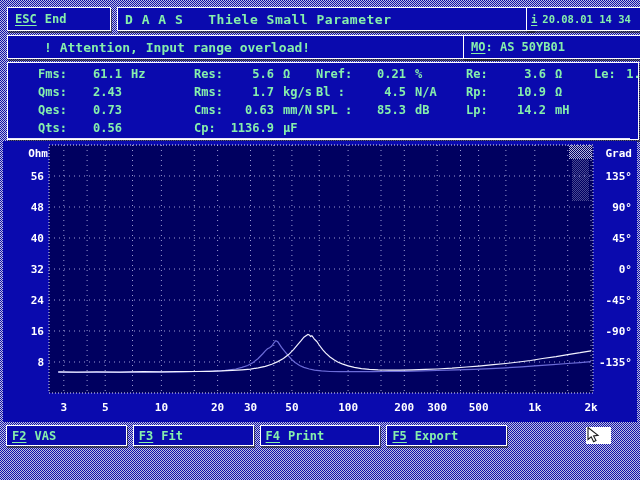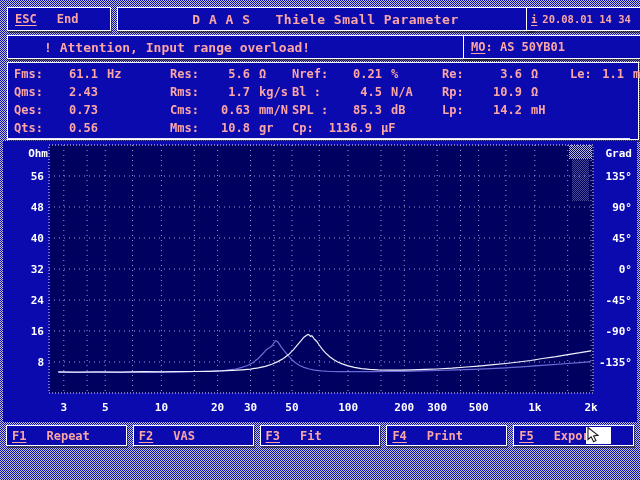--- a/index.html
+++ b/index.html
@@ -1,38 +1,38 @@
 <!DOCTYPE html>
 <html><head>
 <meta charset="utf-8">
 <style>
   html,body{margin:0;padding:0;background:#333;}
   .screen{
     position:relative;width:640px;height:480px;overflow:hidden;
     background:conic-gradient(#c2c2de 0 25%, #0d0dac 0 50%, #c2c2de 0 75%, #0d0dac 0) 0 0/2px 2px;
-    font-family:"DejaVu Sans Mono", monospace;font-weight:bold;color:#fca5a5;
+    font-family:"DejaVu Sans Mono", monospace;font-weight:bold;color:#86efac;
   }
   .box{
     position:absolute;background:#0a0aae;border:1px solid #fff;
     box-shadow:1px 2px 0 rgba(20,20,20,.55);
     display:flex;align-items:center;padding:0 7px;font-size:12px;white-space:pre;
   }
   .hot{text-decoration:underline;text-underline-offset:2px;}
-  .lbl{margin-left:20px;}
+  .lbl{margin-left:8px;}
   .esc-box{left:7px;top:7px;width:88px;height:22px;}
-  .title-box{left:117px;top:7px;width:401px;height:22px;justify-content:center;font-size:13px;letter-spacing:.5px;}
+  .title-box{left:117px;top:7px;width:401px;height:22px;font-size:13px;letter-spacing:.5px;}
   .info-box{left:526px;top:7px;width:105px;height:22px;font-size:10.5px;padding:0 4px;}
   .info-box .lbl{margin-left:5px;}
   .attention-box{left:7px;top:35px;width:447px;height:22px;font-size:13px;padding-left:36px;}
   .model-box{left:463px;top:35px;width:168px;height:22px;}
   .param-panel{left:7px;top:62px;width:624px;height:72px;background:#0a0aae;border:1px solid #fff;
     position:absolute;box-shadow:1px 2px 0 rgba(20,20,20,.55);
     display:flex;flex-direction:column;justify-content:space-around;padding:2px 0 2px 6px;font-size:12px;}
   .param-underline{position:absolute;left:8px;top:138px;width:622px;height:1px;background:#e8e8f8;}
-  .prow{display:grid;grid-template-columns:156px 122px 150px 128px auto;white-space:pre;}
+  .prow{display:grid;grid-template-columns:156px 122px 150px 128px auto;white-space:pre;margin-left:24px;}
   .pcell{display:flex;align-items:baseline;}
   .pl{display:inline-block;}
   .pv{display:inline-block;text-align:right;}
   .pu{margin-left:9px;}
   .c1 .pl{width:38px;} .c1 .pv{width:46px;}
   .c2 .pl{width:38px;} .c2 .pv{width:42px;}
   .c3 .pl{width:42px;} .c3 .pv{width:48px;}
   .c4 .pl{width:28px;} .c4 .pv{width:52px;}
   .c5 .pl{width:26px;} .c5 .pv{width:28px;}
   .chart-panel{position:absolute;left:3px;top:141px;width:634px;height:281px;background:#0a0aae;}
@@ -94,21 +94,20 @@
     </div>
     <div class="prow">
       <div class="pcell c1"><span class="pl">Qes:</span><span class="pv">0.73</span><span class="pu"></span></div>
       <div class="pcell c2"><span class="pl">Cms:</span><span class="pv">0.63</span><span class="pu">mm/N</span></div>
       <div class="pcell c3"><span class="pl">SPL :</span><span class="pv">85.3</span><span class="pu">dB</span></div>
       <div class="pcell c4"><span class="pl">Lp:</span><span class="pv">14.2</span><span class="pu">mH</span></div>
       <div class="pcell c5"></div>
     </div>
     <div class="prow">
       <div class="pcell c1"><span class="pl">Qts:</span><span class="pv">0.56</span><span class="pu"></span></div>
-      <div class="pcell c2"><span class="pl">Mms:</span><span class="pv">10.8</span><span class="pu">gr</span></div>
       <div class="pcell c4"><span class="pl">Cp:</span><span class="pv">1136.9</span><span class="pu">µF</span></div>
       <div class="pcell c5"></div>
     </div>
   </div>
   <div class="param-underline"></div>
 
   <div class="chart-panel">
     <svg id="chart-svg" width="634" height="281">
         <rect x="46" y="4" width="544" height="248" fill="#000060"></rect>
         <line x1="60.8" y1="4" x2="60.8" y2="252" stroke="#9d9dd4" stroke-width="1" stroke-dasharray="1,4"></line>
@@ -169,21 +168,20 @@
         <text x="629" y="16" text-anchor="end" class="tick">Grad</text>
         <rect x="46" y="4" width="544" height="248" fill="none" stroke="#e6e6f8" stroke-width="1" stroke-dasharray="1,2"></rect>
         <polyline points="55.2,231.3 84.1,231.5 117.0,231.3 140.3,231.1 158.4,231.1 179.7,230.9 196.5,230.5 210.4,230.1 222.3,229.3 232.7,228.0 238.9,226.4 244.7,224.5 250.1,221.4 255.2,217.5 260.0,212.5 262.3,209.8 264.5,207.8 266.6,206.7 268.8,205.1 270.8,202.0 272.8,199.7 274.8,200.8 276.7,203.6 278.5,206.3 282.1,210.9 285.6,215.2 288.9,218.7 292.1,221.4 296.6,224.5 300.9,226.4 306.3,228.0 311.4,229.1 318.5,229.9 327.0,230.5 336.6,230.7 345.1,230.7 356.4,230.7 369.4,230.7 383.2,230.5 401.3,230.3 419.4,229.9 434.2,229.5 453.3,228.9 470.6,228.4 487.6,227.6 502.9,226.8 518.6,225.8 531.8,224.9 549.9,223.7 564.7,222.5 577.2,221.6 588.0,220.6" fill="none" stroke="#6b6bd8" stroke-width="1.2"></polyline>
         <polyline points="55.2,230.9 73.3,231.1 93.7,230.9 117.0,231.1 140.3,230.7 158.4,230.9 173.2,230.7 191.3,230.5 206.1,230.3 218.6,229.9 229.4,229.3 238.9,228.8 247.5,228.2 255.2,226.8 262.3,225.3 268.8,223.3 274.8,220.6 280.4,217.5 285.6,213.6 290.5,208.6 295.1,203.2 298.1,199.7 300.9,196.2 303.7,194.3 305.0,193.5 306.3,193.9 307.6,195.4 308.9,194.7 311.4,198.1 313.8,200.5 316.2,204.0 319.6,208.6 322.8,212.1 327.0,216.0 331.0,218.7 334.7,221.0 339.2,222.9 345.1,224.9 351.3,226.4 358.5,227.6 366.4,228.4 375.2,228.9 385.7,229.1 397.1,229.1 409.0,228.9 422.6,228.4 434.2,228.0 449.0,227.2 463.4,226.0 475.6,225.1 490.4,223.7 502.9,222.5 515.7,221.0 527.6,219.5 539.5,217.5 553.1,215.6 564.7,213.6 577.2,211.7 588.0,209.8" fill="none" stroke="#f2f2ff" stroke-width="1.2"></polyline>
       </svg>
     <div class="dither d1"></div>
     <div class="dither d2"></div>
   </div>
 
   <div class="fkeys fkeys-row1">
-    <div class="fkey"><span class="hot">F1</span><span class="lbl">Repeat</span></div>
     <div class="fkey"><span class="hot">F2</span><span class="lbl">VAS</span></div>
     <div class="fkey"><span class="hot">F3</span><span class="lbl">Fit</span></div>
     <div class="fkey"><span class="hot">F4</span><span class="lbl">Print</span></div>
     <div class="fkey"><span class="hot">F5</span><span class="lbl">Export</span></div>
   </div>
 
   <div class="cursor-cell">
     <svg width="15" height="16" viewBox="0 0 15 16">
       <path d="M2,0.5 L2,12.5 L5.2,9.8 L7.6,14.8 L10,13.6 L7.6,8.9 L12,8.4 Z" fill="#ffffff" stroke="#1a1a1a" stroke-width="1.1"></path>
     </svg>

